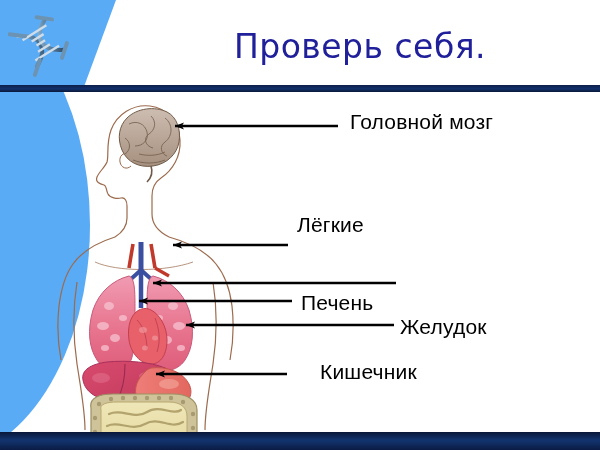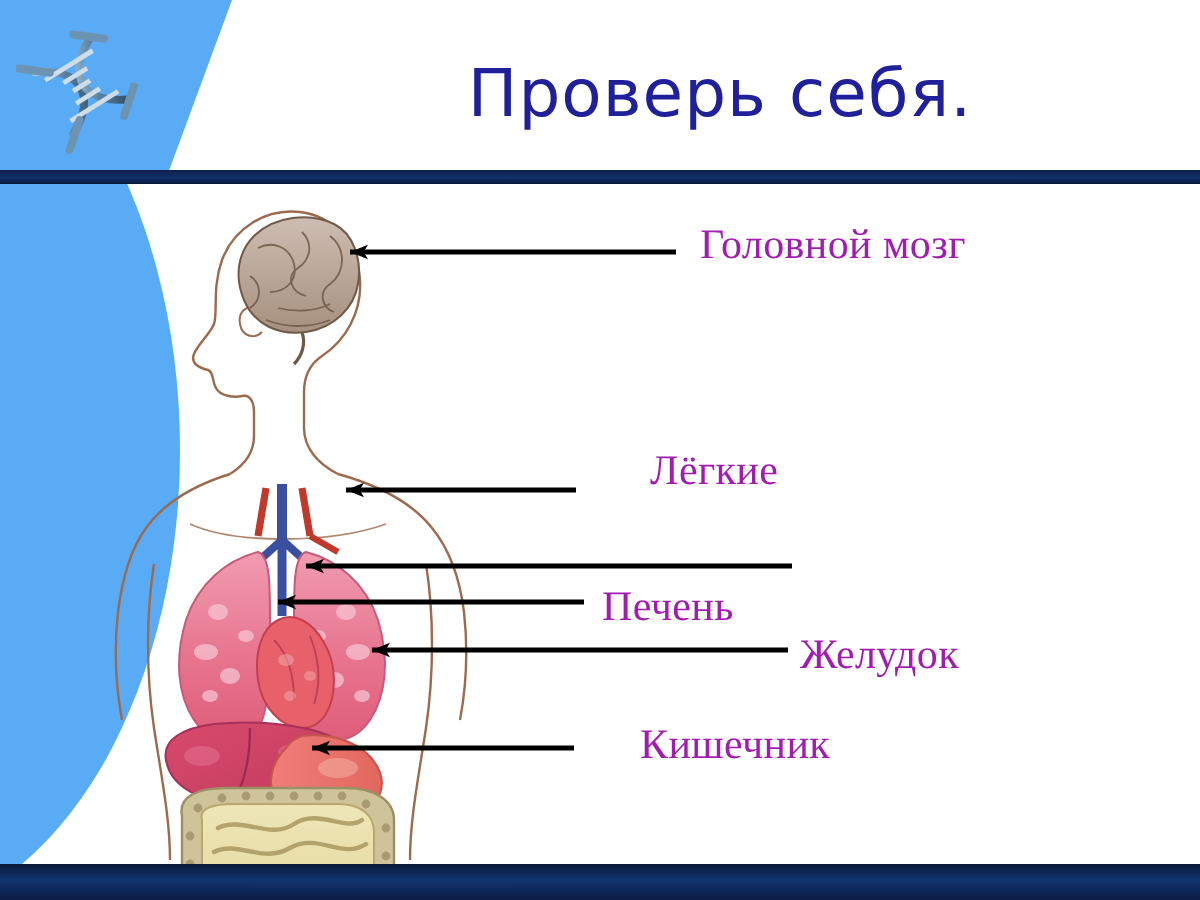--- a/index.html
+++ b/index.html
@@ -90,29 +90,29 @@
   .leaders {
     position: absolute;
     left: 0;
     top: 0;
     width: 600px;
     height: 450px;
     pointer-events: none;
   }
   .label {
     position: absolute;
-    color: #a21caf;
-    font-family: Liberation Serif, serif;
+    color: #000000;
+    font-family: Liberation Sans, sans-serif;
     font-size: 21px;
     font-weight: 400;
     white-space: nowrap;
     letter-spacing: 0.2px;
   }
   .label-brain   { left: 350px; top: 110px; }
-  .label-lungs   { left: 297px; top: 223px; margin-left: 28px; }
+  .label-lungs   { left: 297px; top: 213px; }
   .label-heart   { left: 402px; top: 267px; }
   .label-liver   { left: 301px; top: 291px; }
   .label-stomach { left: 400px; top: 315px; }
   .label-intest  { left: 296px; top: 360px; margin-left: 24px; }
 </style>
 </head>
 <body>
 
 <div id="slide">
 

